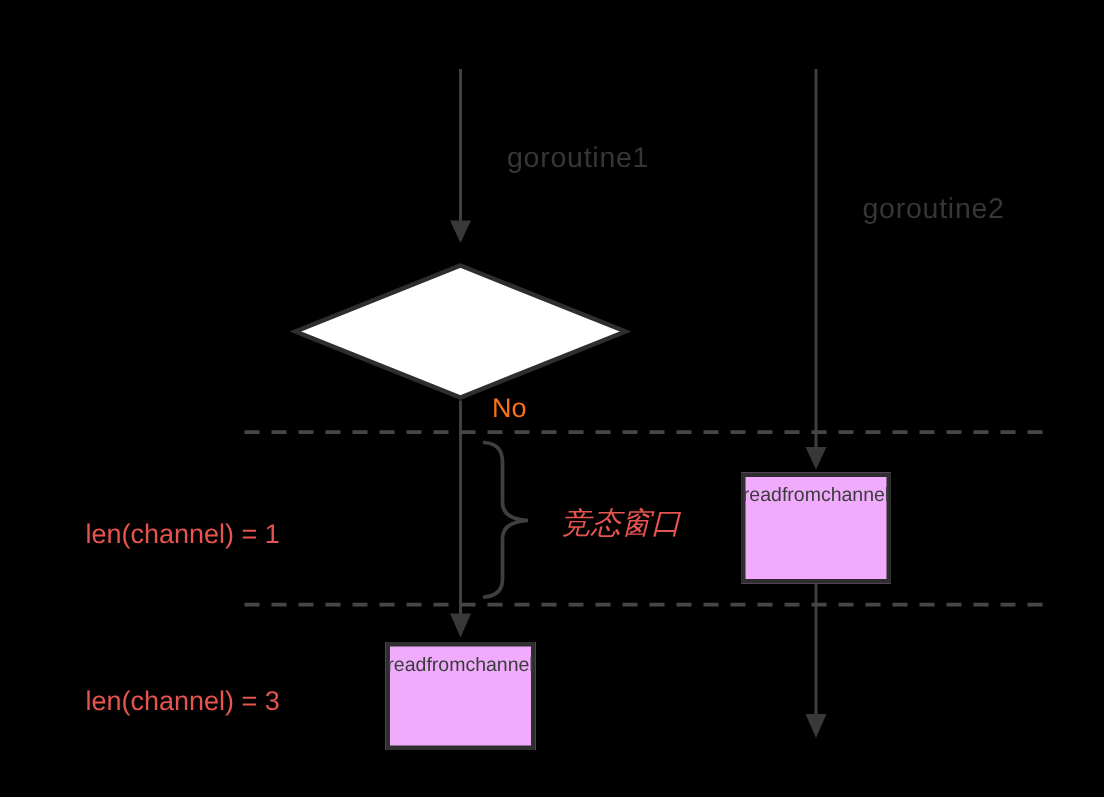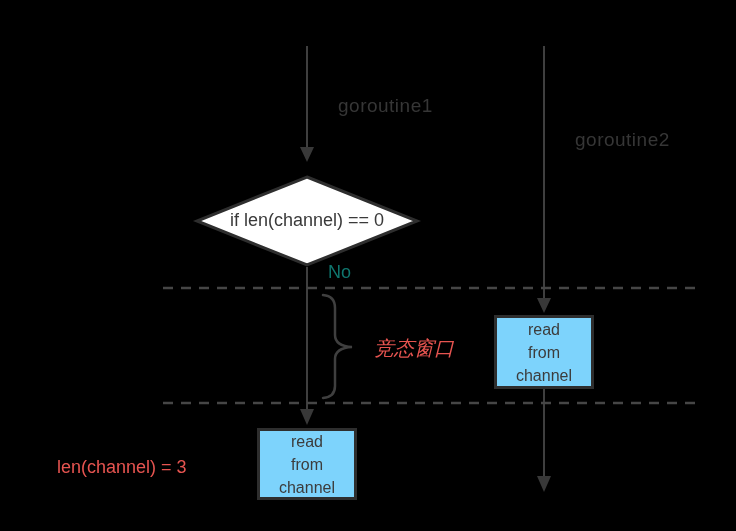--- a/index.html
+++ b/index.html
@@ -46,21 +46,21 @@
   .txt {
     position: absolute;
     white-space: nowrap;
   }
   .lane-label {
     color: #363636;
     font-size: 19px;
     letter-spacing: 0.5px;
   }
   .no-label {
-    color: #0f766e;
+    color: #f97316;
     font-size: 18px;
   }
   .decision-label {
     position: absolute;
     left: 197px;
     top: 210px;
     width: 220px;
     text-align: center;
     color: #3a3a3a;
     font-size: 18px;
@@ -69,29 +69,29 @@
     color: #e65450;
     font-size: 18px;
   }
   .cjk {
     font-size: 20px;
     font-family: "DejaVu Sans", "Liberation Sans", sans-serif;
     font-style: italic;
   }
   .node {
     position: absolute;
-    background: #7dd3fc;
+    background: #f0abfc;
     border: 3px solid #2e2e2e;
     box-sizing: border-box;
     color: #3c3c3c;
-    font-size: 16px;
+    font-size: 13px;
     line-height: 23px;
     text-align: center;
     display: flex;
-    flex-direction: column;
+    flex-direction: row;
     justify-content: center;
   }
 </style>
 </head>
 <body>
 
 <div class="stage">
 
   <svg class="shapes" width="736" height="531" viewBox="0 0 736 531">
 
@@ -111,24 +111,24 @@
 
     <line class="dash" x1="163" y1="288" x2="695" y2="288"></line>
     <line class="dash" x1="163" y1="403" x2="695" y2="403"></line>
 
     <path class="brace" d="M 323 295 Q 335 296 335 308 L 335 335 Q 335 346 352 347 Q 335 348 335 359 L 335 386 Q 335 397 323 398"></path>
   </svg>
 
   <div class="txt lane-label" style="left:338px; top:95px;">goroutine1</div>
   <div class="txt lane-label" style="left:575px; top:105px;margin-top:24px;">goroutine2</div>
 
-  <div class="decision-label">if len(channel) == 0</div>
 
   <div class="txt no-label" style="left:328px; top:262px;">No</div>
 
+  <div class="txt red" style="left:57px; top:346px;">len(channel) = 1</div>
   <div class="txt red" style="left:57px; top:457px;">len(channel) = 3</div>
   <div class="txt red cjk" style="left:374px; top:335px;">竞态窗口</div>
 
   <div class="node" style="left:494px; top:315px; width:100px; height:74px;">
     <div>read</div>
     <div>from</div>
     <div>channel</div>
   </div>
 
   <div class="node" style="left:257px; top:428px; width:100px; height:72px;">

